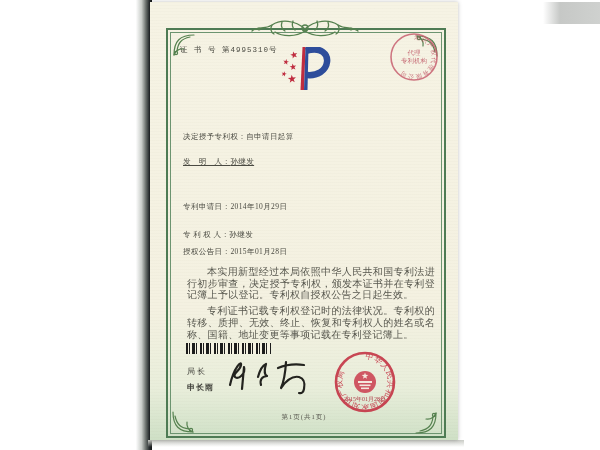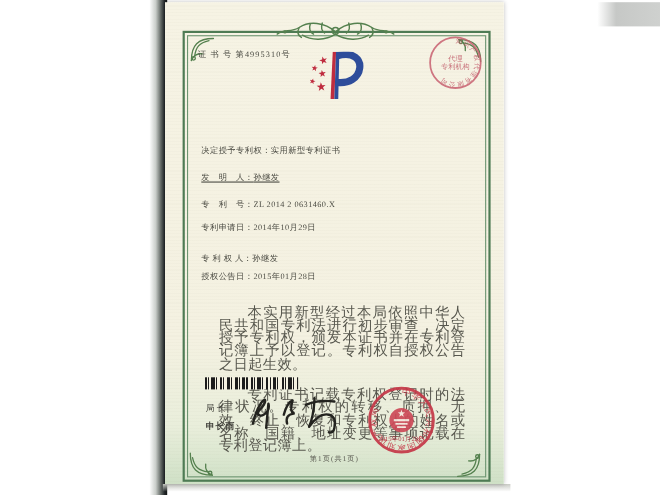--- a/index.html
+++ b/index.html
@@ -27,32 +27,32 @@
     border:1px solid #6c9470;}
 
   .garland{position:absolute;left:99px;top:15px;width:112px;height:24px;}
   .curl{position:absolute;width:26px;height:26px;}
   .curl-tl{left:20px;top:30px;}
   .curl-tr{right:18px;top:30px;transform:rotate(90deg);}
   .curl-br{right:18px;bottom:4px;transform:rotate(180deg);}
   .curl-bl{left:20px;bottom:4px;transform:rotate(270deg);}
 
   .certnum{position:absolute;left:30px;top:43px;font-size:7.5px;letter-spacing:1px;
-    color:#4a4a42;}
+    color:#4a4a42;font-family:Liberation Mono, monospace;}
 
   .logo{position:absolute;left:126px;top:45px;width:58px;height:45px;}
 
   .title{position:absolute;left:0;top:86px;width:100%;text-align:center;
     font-size:17.5px;font-weight:bold;letter-spacing:4px;color:#2d2d28;}
 
   .field{position:absolute;left:33px;font-size:7.5px;color:#4a4a42;letter-spacing:0.4px;white-space:nowrap;}
   .f0{top:130px;} .f1{top:155px;text-decoration:underline;} .f2{top:179px;} .f3{top:200px;} .f4{top:228px;text-align:center;} .f5{top:245px;font-family:Liberation Serif, serif;}
 
   .body-text{position:absolute;left:33px;top:260px;width:256px;color:#57574e;}
-  .body-text p{margin:16px;text-indent:2em;font-size:13px;line-height:11.7px;
+  .body-text p{margin:4px;text-indent:2em;font-size:10px;line-height:11.7px;
     text-align:justify;letter-spacing:0.3px;}
 
   .barcode{position:absolute;left:36px;top:341px;width:85px;height:11px;
     background:repeating-linear-gradient(90deg,
       #1c1c1c 0 2px,#f4f1e1 2px 3px,#1c1c1c 3px 4px,#f4f1e1 4px 6px,
       #1c1c1c 6px 9px,#f4f1e1 9px 10px,#1c1c1c 10px 11px,#f4f1e1 11px 14px);}
 
   .director-title{position:absolute;left:37px;top:364px;font-size:8px;color:#3e3e38;letter-spacing:2px;}
   .director-name{position:absolute;left:37px;top:380px;font-size:8px;color:#3e3e38;letter-spacing:1px;font-weight:bold;}
   .signature{position:absolute;left:72px;top:351px;width:96px;height:45px;}
@@ -144,27 +144,24 @@
       <path id="agencyArc" d="M26,8 A18,18 0 1,1 25.9,8" fill="none"></path>
       <text font-size="6" fill="#c05a68" letter-spacing="1">
         <textPath href="#agencyArc">知识产权代理有限公司</textPath>
       </text>
       <text x="26" y="24" text-anchor="middle" font-size="6.5" fill="#c05a68">代理</text>
       <text x="26" y="32" text-anchor="middle" font-size="6.5" fill="#c05a68">专利机构</text>
     </svg>
 
 
     <div class="field f0">
-      <span>决定授予专利权：</span><span>实用新型专利证书</span>
+      <span>决定授予专利权：</span><span>自申请日起算</span>
     </div>
     <div class="field f1">
       <span>发　明　人：</span><span>孙继发</span>
-    </div>
-    <div class="field f2">
-      <span>专　利　号：</span><span>ZL 2014 2 0631460.X</span>
     </div>
     <div class="field f3">
       <span>专利申请日：</span><span>2014年10月29日</span>
     </div>
     <div class="field f4">
       <span>专 利 权 人：</span><span>孙继发</span>
     </div>
     <div class="field f5">
       <span>授权公告日：</span><span>2015年01月28日</span>
     </div>

